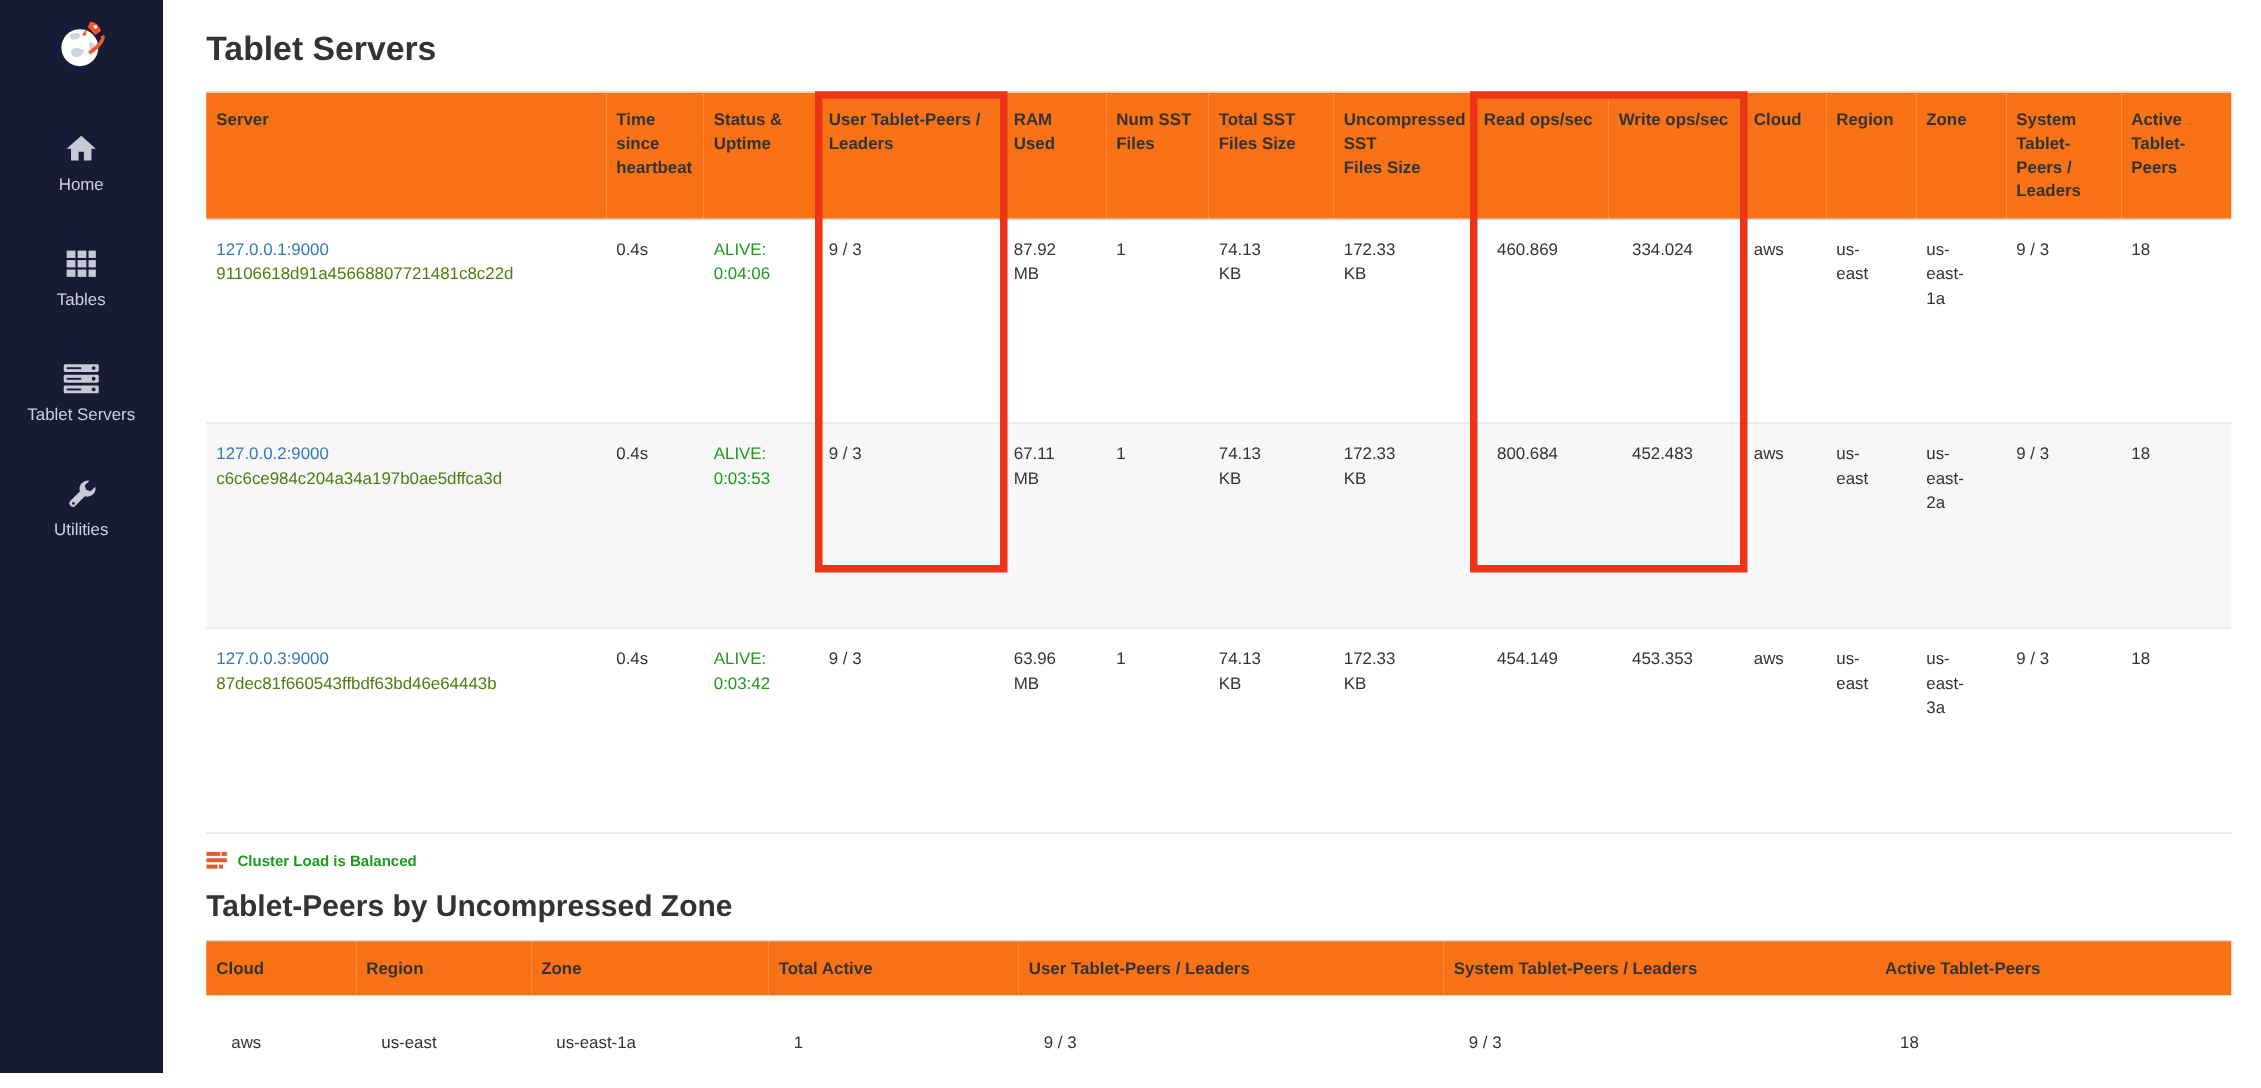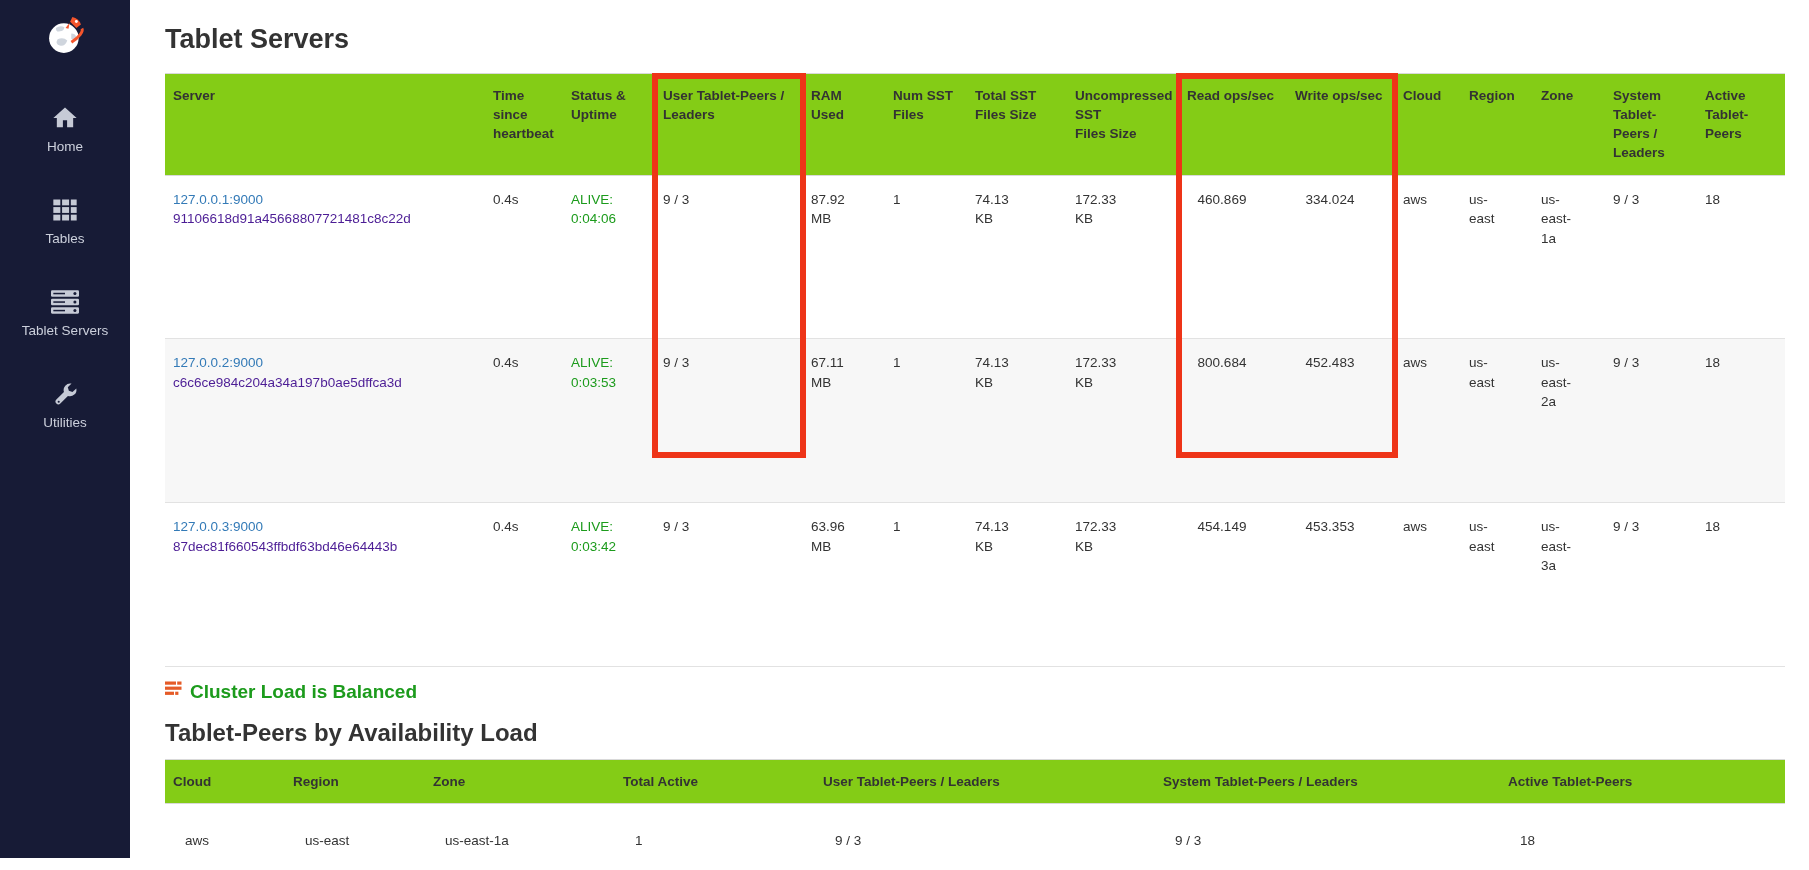--- a/index.html
+++ b/index.html
@@ -21,47 +21,47 @@
     margin-bottom:42px; cursor:pointer; color:#ccd0dc; font-size:13.5px;
   }
   .nav-item svg { margin-bottom:7px; }
   
   .main { margin-left:130px; padding:20px 20px 0 35px; }
   .page-title { font-size:27px; font-weight:bold; margin:4px 0 18px; color:#333; }
   .az-title   { font-size:24px; font-weight:bold; margin:16px 0 12px; color:#333; }
   .table-wrap { position:relative; width:1620px; }
   table { border-collapse:collapse; table-layout:fixed; width:1620px; font-size:13.5px; }
   thead th {
-    background:#84cc16; text-align:left; font-weight:bold;
+    background:#f97316; text-align:left; font-weight:bold;
     padding:12px 8px; vertical-align:top; line-height:1.42;
     border-top:1px solid #d9d9d9; border-bottom:1px solid #d9d9d9;
   }
   #servers-table td {
     padding:14px 8px 90px; vertical-align:top; line-height:1.45;
     border-bottom:1px solid #e2e2e2;
   }
   #servers-table tbody tr:nth-child(even) { background:#f7f7f7; }
   #az-table td {
     padding:28px 8px 28px 20px; vertical-align:top; line-height:1.4;
     border-bottom:1px solid #e7e7e7;
   }
   #az-table tbody tr:nth-child(even) td { background:#f7f7f7; }
   #az-table tbody td.rowspan-cell { background:#ffffff !important; }
   .pre { white-space:pre-line; }
   .num { text-align:center; padding-right:30px !important; }
   a.server-link { color:#337ab7; text-decoration:none; cursor:pointer; }
-  .uuid { color:#4c1d95; }
+  .uuid { color:#4d7c0f; }
   .status-green { color:#1c9b1c; }
   .hl-box { position:absolute; border:6px solid #ee3418; pointer-events:none; z-index:5; background:transparent; }
   #hl-user  { left:487px; top:0; width:154px; height:385px; }
   #hl-ops   { left:1011px; top:0; width:222px; height:385px; }
   .footnote { font-size:13px; margin:26px 0 0; color:#333; }
   .cluster-load {
-    display:flex; align-items:flex-start; gap:8px; margin-top:14px;
-    font-weight:bold; font-size:19px; color:#1c9b1c;
+    display:flex; align-items:flex-end; gap:8px; margin-top:14px;
+    font-weight:bold; font-size:12px; color:#1c9b1c;
   }
 </style>
 </head>
 <body>
 
 <div class="sidebar">
   <div class="logo-wrap">
     <svg width="50" height="50" viewBox="0 0 44 44">
       <circle cx="21" cy="23" r="13" fill="#ffffff"></circle>
       <path d="M14 14 q4 -2.5 7.5 -0.5 q-0.5 3.5 -4 3.5 q-3.5 1 -3.5 -3 z
@@ -258,21 +258,21 @@
         <rect x="0" y="0.5" width="11" height="3.2"></rect>
           <rect x="12.2" y="0.5" width="4.3" height="3.2"></rect>
         <rect x="0" y="5.6" width="16.5" height="3.2"></rect>
         <rect x="0" y="10.7" width="9" height="3.2"></rect>
           <rect x="10.2" y="10.7" width="3.2" height="3.2"></rect>
       </g>
     </svg>
     <span>Cluster Load is Balanced</span>
   </div>
 
-  <h2 class="az-title">Tablet-Peers by Availability Load</h2>
+  <h2 class="az-title">Tablet-Peers by Uncompressed Zone</h2>
 
   <div class="table-wrap">
     <table id="az-table">
       <colgroup id="cg2">
           <col style="width:120px">
           <col style="width:140px">
           <col style="width:190px">
           <col style="width:200px">
           <col style="width:340px">
           <col style="width:345px">

